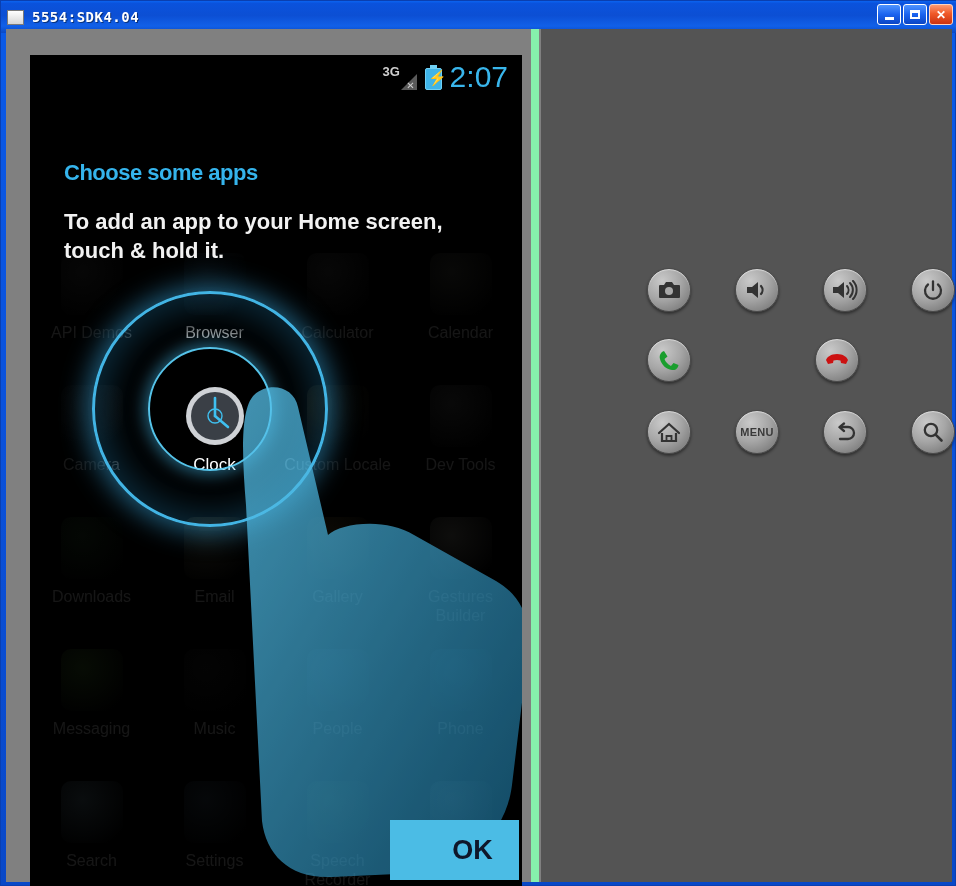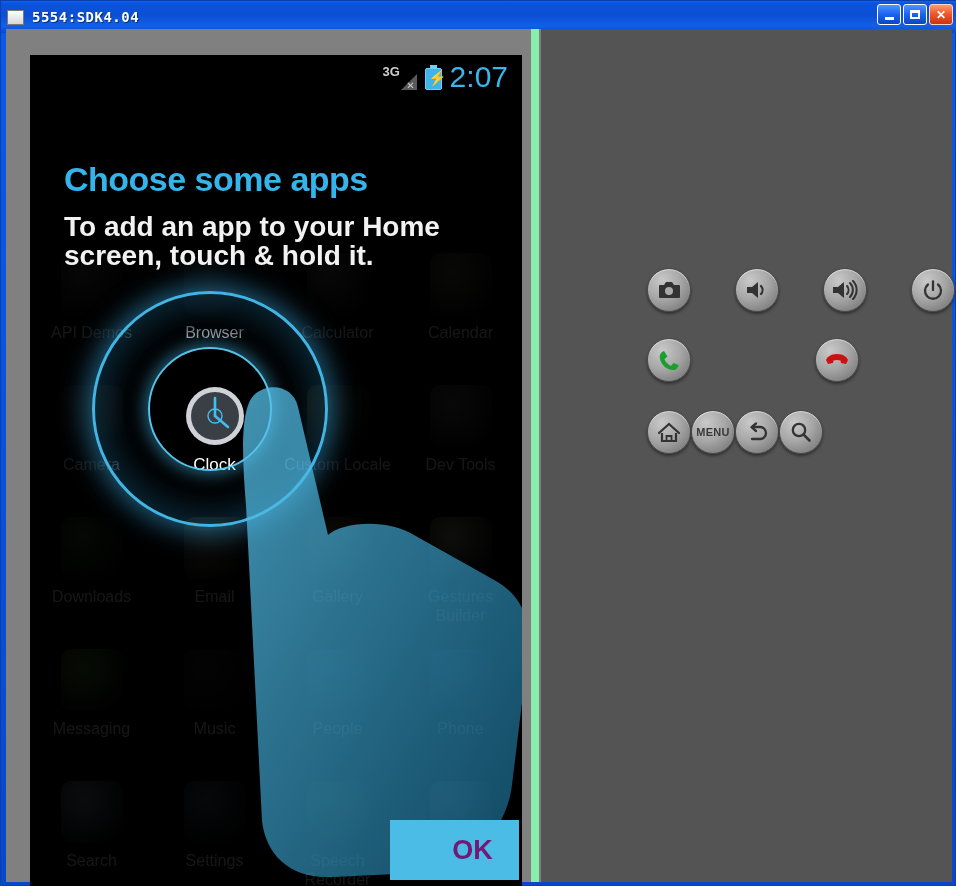--- a/index.html
+++ b/index.html
@@ -109,24 +109,24 @@
     font-size: 30px; color: #39b6ec; font-weight: 400;
     font-family: "Liberation Sans", sans-serif;
   }
 
   
   #headline {
     position: absolute; left: 34px; top: 105px; width: 440px;
     z-index: 7;
   }
   #headline-title {
-    font-size: 34px; color: #35b4ec; font-weight: bold; letter-spacing: -0.5px;
+    font-size: 22px; color: #35b4ec; font-weight: bold; letter-spacing: -0.5px;
   }
   #headline-sub {
-    margin-top: 13px; font-size: 28px; color: #f2f2f2; font-weight: bold;
+    margin-top: 21px; font-size: 22px; color: #f2f2f2; font-weight: bold;
     line-height: 29px;
   }
 
   
   #appgrid {
     position: absolute; left: 0; top: 190px; width: 492px;
     display: grid; grid-template-columns: repeat(4, 1fr);
     row-gap: 0px;
   }
   .app {
@@ -175,21 +175,21 @@
   }
 
   
   #ok-button {
     position: absolute; left: 360px; top: 765px;
     width: 129px; height: 60px;
     background: #4bbce5;
     display: flex; align-items: center; justify-content: center;
     z-index: 9;
   }
-  #ok-button .t { color: #701a75; font-size: 27px; font-weight: bold; margin-left: 36px; }
+  #ok-button .t { color: #0f172a; font-size: 27px; font-weight: bold; margin-left: 36px; }
 
   
   #controls {
     position: absolute; left: 535px; top: 0;
     width: 411px; height: 853px;
     background: #545454;
   }
   .btn-row { position: absolute; display: flex; align-items: center; }
   .rbtn {
     width: 44px; height: 44px; border-radius: 50%;
@@ -398,21 +398,21 @@
         </div>
       </div>
       <div class="btn-row" style="left:274px; top:309px;">
         <div class="rbtn">
           <svg width="24" height="18" viewBox="0 0 24 18">
             <path d="M12,3 C6,3 2,6 1,9 L3,13 L8,12 L8.5,9.5 C10.5,8.8 13.5,8.8 15.5,9.5 L16,12 L21,13 L23,9 C22,6 18,3 12,3 Z" fill="#cc1111"></path>
           </svg>
         </div>
       </div>
 
-      <div class="btn-row" style="left:106px; top:381px; ">
+      <div class="btn-row" style="left:106px; top:381px; gap:44px;">
         <div class="rbtn">
           <svg width="24" height="21" viewBox="0 0 24 21">
             <path d="M12,2 L22,11 M12,2 L2,11" stroke="#333" stroke-width="2.2" fill="none" stroke-linecap="round"></path>
             <path d="M5,11 v8 h14 v-8" stroke="#333" stroke-width="2.2" fill="none"></path>
             <path d="M9.5,19 v-5 h5 v5" stroke="#333" stroke-width="1.8" fill="none"></path>
           </svg>
         </div>
         <div class="rbtn">
           <span class="menu-txt">MENU</span>
         </div>

